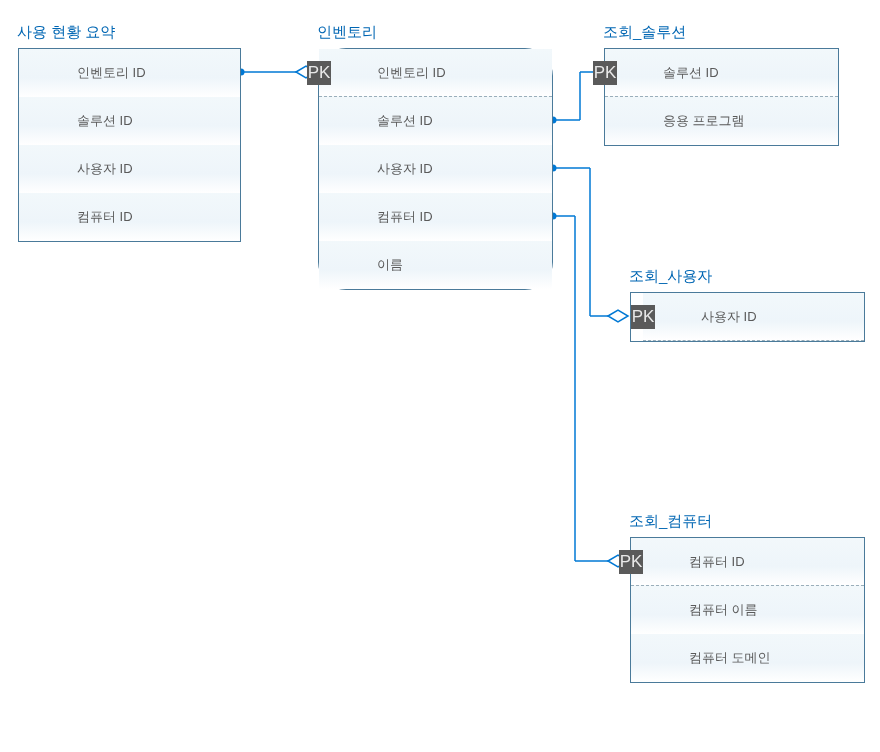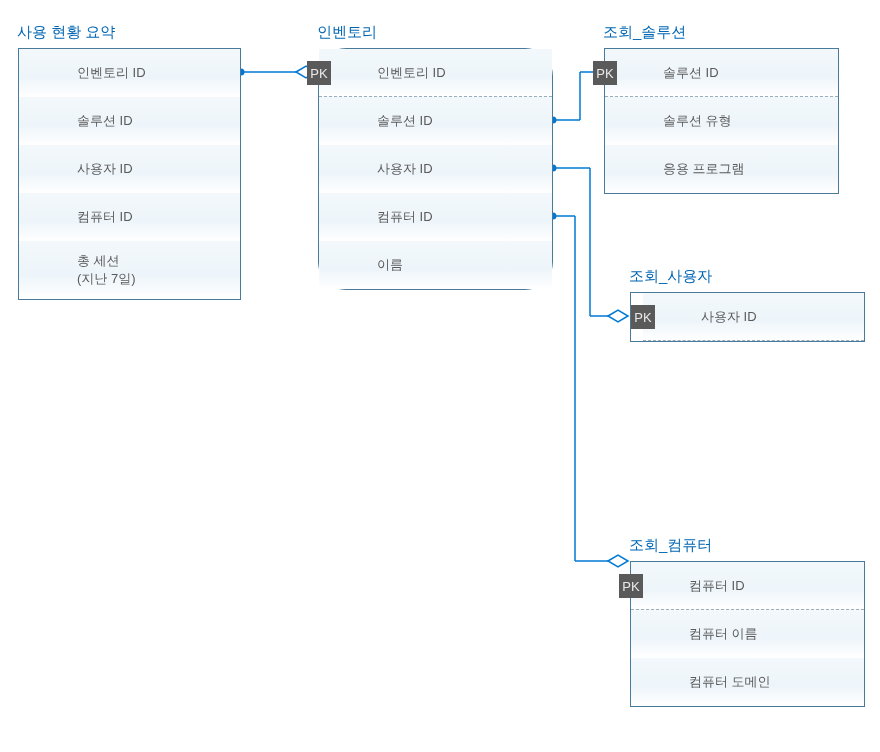--- a/index.html
+++ b/index.html
@@ -43,21 +43,21 @@
     border-bottom: 1px dashed #9aaeba;
   }
   .pk-badge {
     position: absolute;
     left: -12px;
     top: 12px;
     width: 24px;
     height: 24px;
     background: #5a5a5a;
     color: #e8e8e8;
-    font-size: 13px;
+    font-size: 17px;
     display: flex;
     align-items: center;
     justify-content: center;
   }
   svg.connectors {
     position: absolute;
     top: 0;
     left: 0;
     width: 880px;
     height: 752px;
@@ -109,24 +109,20 @@
       </div>
   <div class="row">
         <span>솔루션 ID</span>
       </div>
   <div class="row">
         <span>사용자 ID</span>
       </div>
   <div class="row">
         <span>컴퓨터 ID</span>
       </div>
-  <div class="row" style="height:58px;">
-        <span style="white-space:pre-line; text-align:left;">총 세션
-(지난 7일)</span>
-      </div>
 </div>
 
 <div class="entity" style="left:318px; top:48px; width:235px;border-radius:28px;">
   <div class="entity-title">인벤토리</div>
   <div class="row dashed-below">
     <div class="pk-badge">PK</div>
     <span>인벤토리 ID</span>
   </div>
   <div class="row">
         <span>솔루션 ID</span>
@@ -142,36 +138,33 @@
       </div>
 </div>
 
 <div class="entity" style="left:604px; top:48px; width:235px;">
   <div class="entity-title">조회_솔루션</div>
   <div class="row dashed-below">
     <div class="pk-badge">PK</div>
     <span>솔루션 ID</span>
   </div>
   <div class="row">
-        <span>솔루션 유형</span>
-      </div>
-  <div class="row">
         <span>응용 프로그램</span>
       </div>
 </div>
 
 <div class="entity" style="left:630px; top:292px; width:235px;padding-left:12px;">
   <div class="entity-title">조회_사용자</div>
   <div class="row dashed-below">
     <div class="pk-badge">PK</div>
     <span>사용자 ID</span>
   </div>
 </div>
 
-<div class="entity" style="left:630px; top:537px; width:235px;margin-top:24px;">
+<div class="entity" style="left:630px; top:537px; width:235px;">
   <div class="entity-title">조회_컴퓨터</div>
   <div class="row dashed-below">
     <div class="pk-badge">PK</div>
     <span>컴퓨터 ID</span>
   </div>
   <div class="row">
         <span>컴퓨터 이름</span>
       </div>
   <div class="row">
         <span>컴퓨터 도메인</span>

